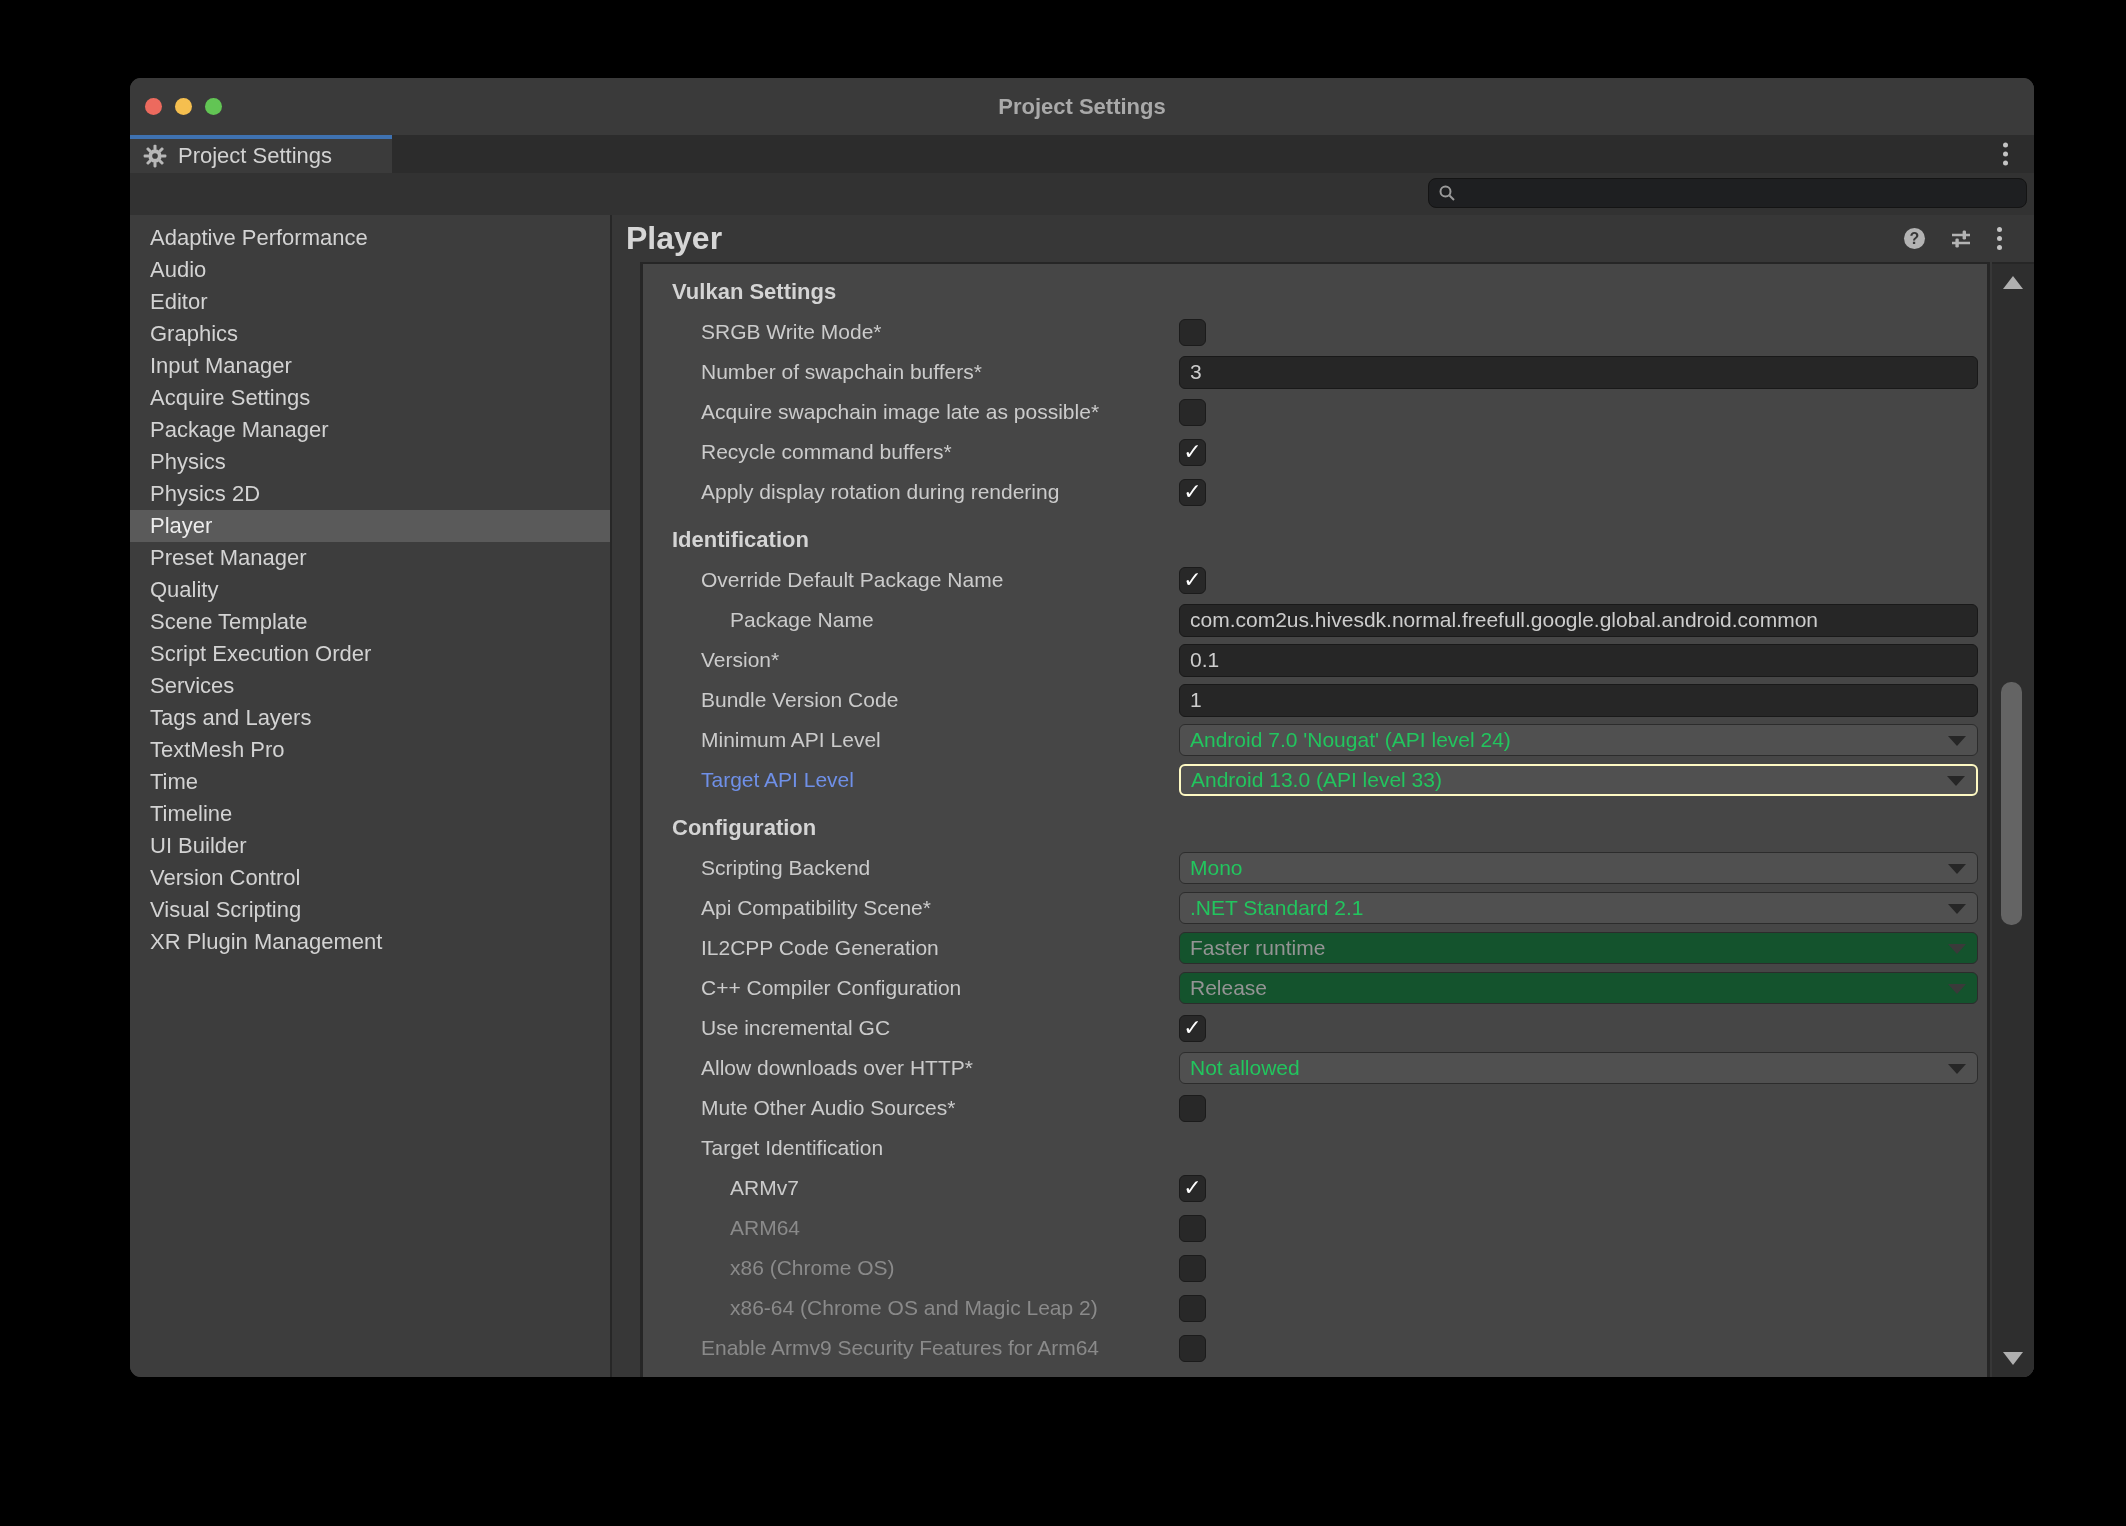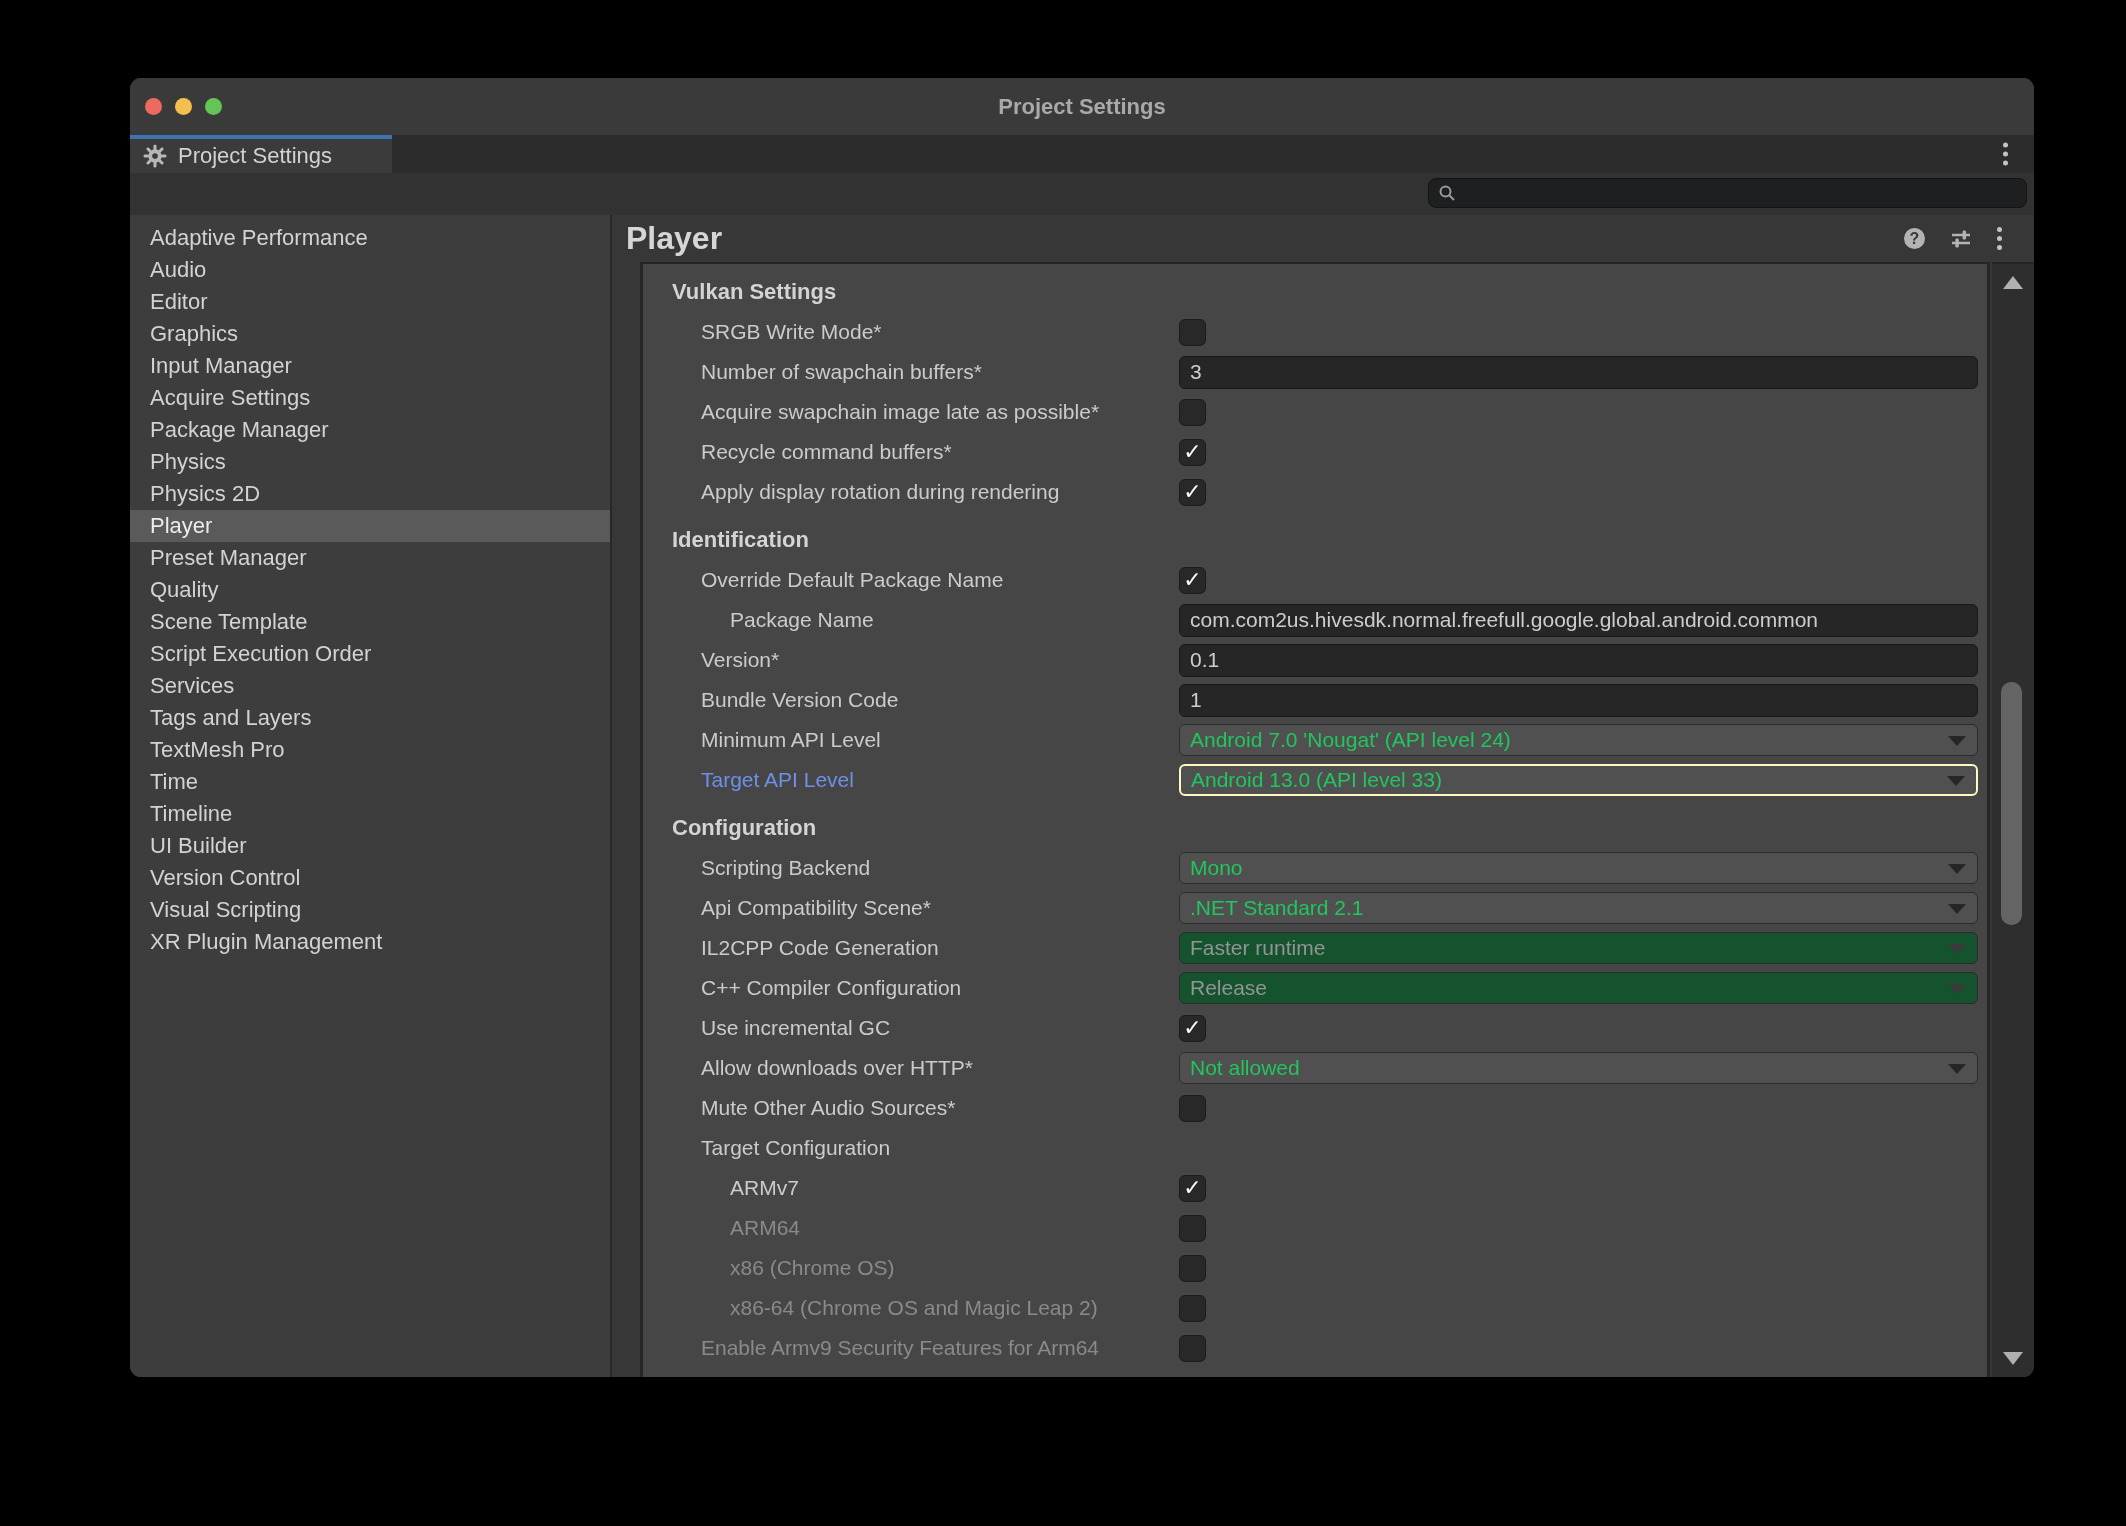--- a/index.html
+++ b/index.html
@@ -370,21 +370,21 @@
                 </span>
               </span>
             </div>
             <div class="row">
               <span class="rlabel">Mute Other Audio Sources*</span>
               <span class="ctrl">
                 <span class="cb"></span>
               </span>
             </div>
             <div class="row">
-              <span class="rlabel">Target Configuration</span>
+              <span class="rlabel">Target Identification</span>
             </div>
             <div class="row lvl2">
               <span class="rlabel">ARMv7</span>
               <span class="ctrl">
                 <span class="cb checked"></span>
               </span>
             </div>
             <div class="row lvl2 dim">
               <span class="rlabel">ARM64</span>
               <span class="ctrl">

